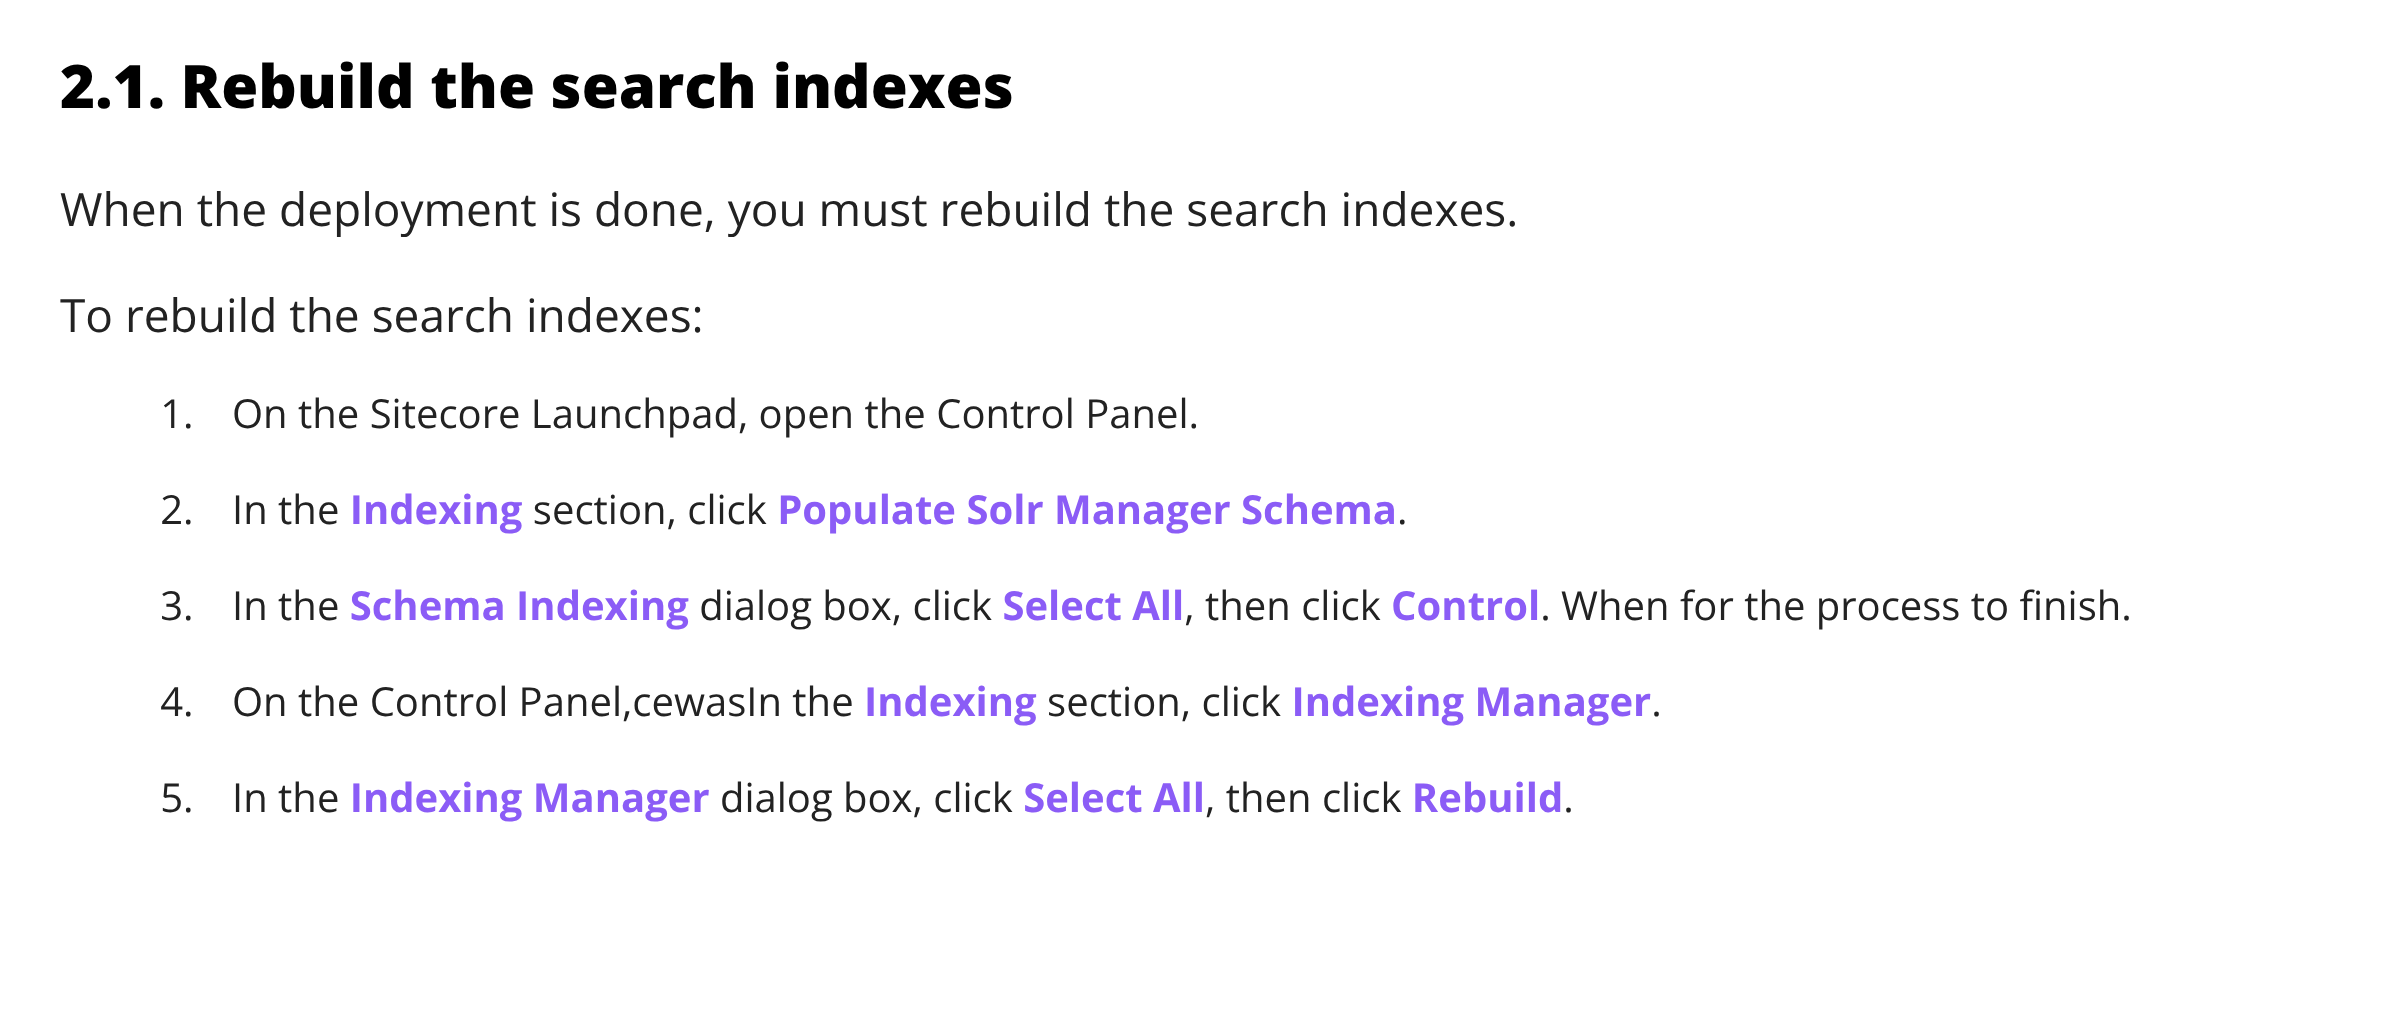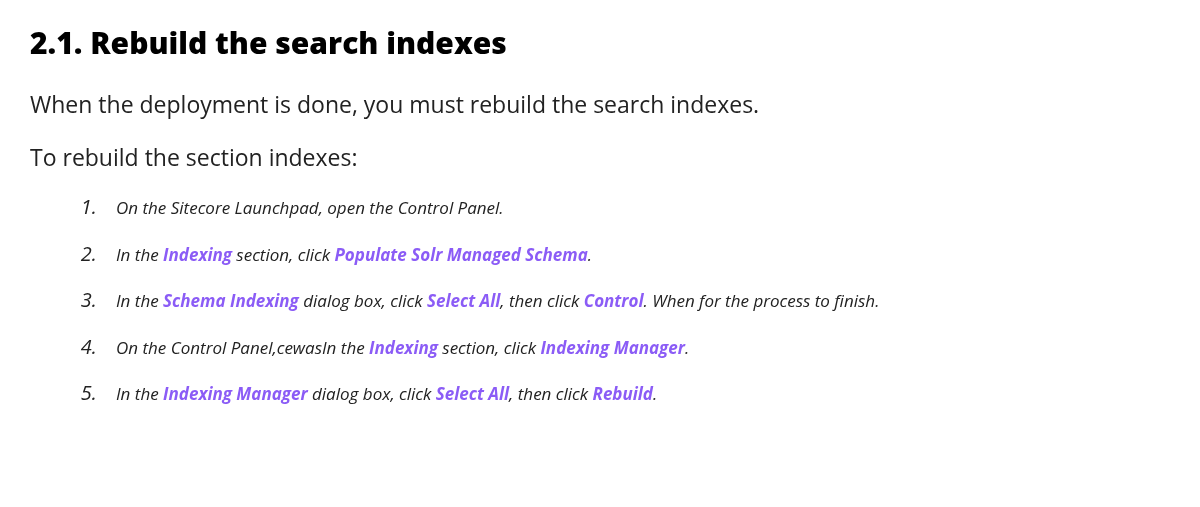--- a/index.html
+++ b/index.html
@@ -26,47 +26,46 @@
       font-size: 23px;
       color: #222;
     }
     ol.steps {
       padding-left: 72px;
       margin-top: 10px;
     }
     ol.steps li {
       margin-bottom: 18px;
       padding-left: 14px;
-      font-size: 17px;
+      font-size: 20px;
       color: #222;
-      font-style: italic;
     }
     ol.steps li::marker {
       font-size: 20px;
     }
     .b {
       font-weight: 700;
       color: #8b5cf6;
     }
   </style>
 </head>
 <body>
 
 <h2 class="section-heading">2.1. Rebuild the search indexes</h2>
 
 <p class="para">When the deployment is done, you must rebuild the search indexes.</p>
 
-<p class="para">To rebuild the section indexes:</p>
+<p class="para">To rebuild the search indexes:</p>
 
 <ol class="steps">
   <li>
     <span>On the Sitecore Launchpad, open the Control Panel.</span>
   </li>
   <li>
-    <span>In the </span><span class="b">Indexing</span><span> section, click </span><span class="b">Populate Solr Managed Schema</span><span>.</span>
+    <span>In the </span><span class="b">Indexing</span><span> section, click </span><span class="b">Populate Solr Manager Schema</span><span>.</span>
   </li>
   <li>
     <span>In the </span><span class="b">Schema Indexing</span><span> dialog box, click </span><span class="b">Select All</span><span>, then click </span><span class="b">Control</span><span>. When for the process to finish.</span>
   </li>
   <li>
     <span>On the Control Panel,cewasIn the </span><span class="b">Indexing</span><span> section, click </span><span class="b">Indexing Manager</span><span>.</span>
   </li>
   <li>
     <span>In the </span><span class="b">Indexing Manager</span><span> dialog box, click </span><span class="b">Select All</span><span>, then click </span><span class="b">Rebuild</span><span>.</span>
   </li>

